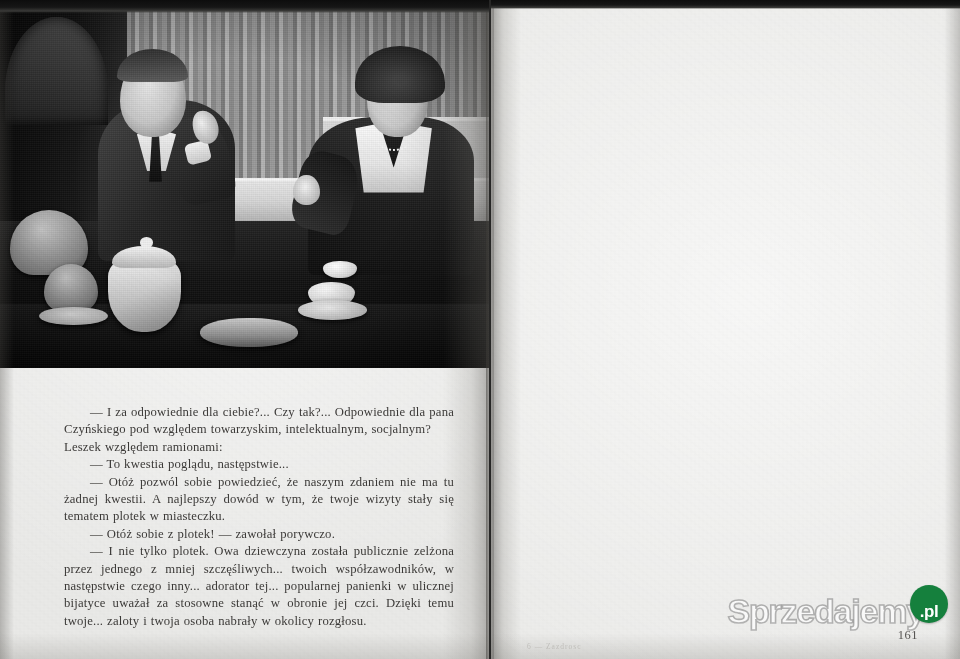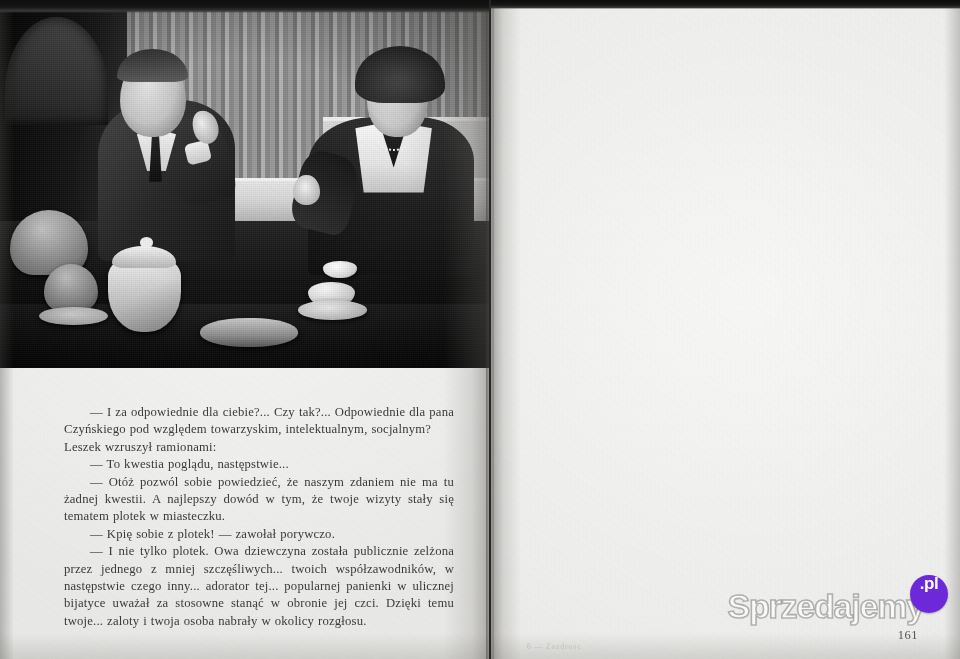--- a/index.html
+++ b/index.html
@@ -330,26 +330,26 @@
     font-size: 34px;
     letter-spacing: -1.2px;
     color: rgba(255,255,255,.30);
     -webkit-text-stroke: 1.6px rgba(120,120,120,.55);
     text-shadow: 0 1px 0 rgba(255,255,255,.55);
     line-height: 1;
   }
   .wm-badge {
     position: relative;
     margin-left: -14px;
-    margin-bottom: 24px;
+    margin-bottom: 14px;
     width: 38px; height: 38px;
     border-radius: 50%;
-    background: #6d28d9;
+    background: #15803d;
     box-shadow: 0 1px 2px rgba(0,0,0,.25);
-    display: flex; align-items: flex-start; justify-content: center;
+    display: flex; align-items: flex-end; justify-content: center;
   }
   .wm-badge span {
     font-family: "Liberation Sans", sans-serif;
     font-weight: 700;
     font-size: 17px;
     color: #ffffff;
     letter-spacing: -.5px;
     transform: translateY(-1px);
   }
 
@@ -408,24 +408,24 @@
         <div class="saucer" style="left:61%; top:81%; width:14%; height:5.5%;"></div>
         <div class="cup" style="left:66%; top:70%; width:7%;  height:5%;"></div>
 
         <div class="photo-halftone"></div>
         <div class="photo-vig"></div>
       </div>
     </div>
 
     <div class="col col-left">
       <p>— I za odpowiednie dla ciebie?... Czy tak?... Odpowiednie dla pana Czyńskiego pod względem towarzyskim, intelektualnym, socjalnym?</p>
-      <p class="noind">Leszek wzruszył ramionami:</p>
+      <p class="noind">Leszek względem ramionami:</p>
       <p>— To kwestia poglądu, następstwie...</p>
       <p>— Otóż pozwól sobie powiedzieć, że naszym zdaniem nie ma tu żadnej kwestii. A najlepszy dowód w tym, że twoje wizyty stały się tematem plotek w miasteczku.</p>
-      <p>— Kpię sobie z plotek! — zawołał porywczo.</p>
+      <p>— Otóż sobie z plotek! — zawołał porywczo.</p>
       <p>— I nie tylko plotek. Owa dziewczyna została publicznie zelżona przez jednego z mniej szczęśliwych... twoich współzawodników, w następstwie czego inny... adorator tej... popularnej panienki w ulicznej bijatyce uważał za stosowne stanąć w obronie jej czci. Dzięki temu twoje... zaloty i twoja osoba nabrały w okolicy rozgłosu.</p>
     </div>
 
     <div class="grain"></div>
     <div class="shade-outer-left"></div>
     <div class="shade-gutter-left"></div>
     <div class="shade-bottom"></div>
     <div class="top-band top-band-left"></div>
   </div>
 

